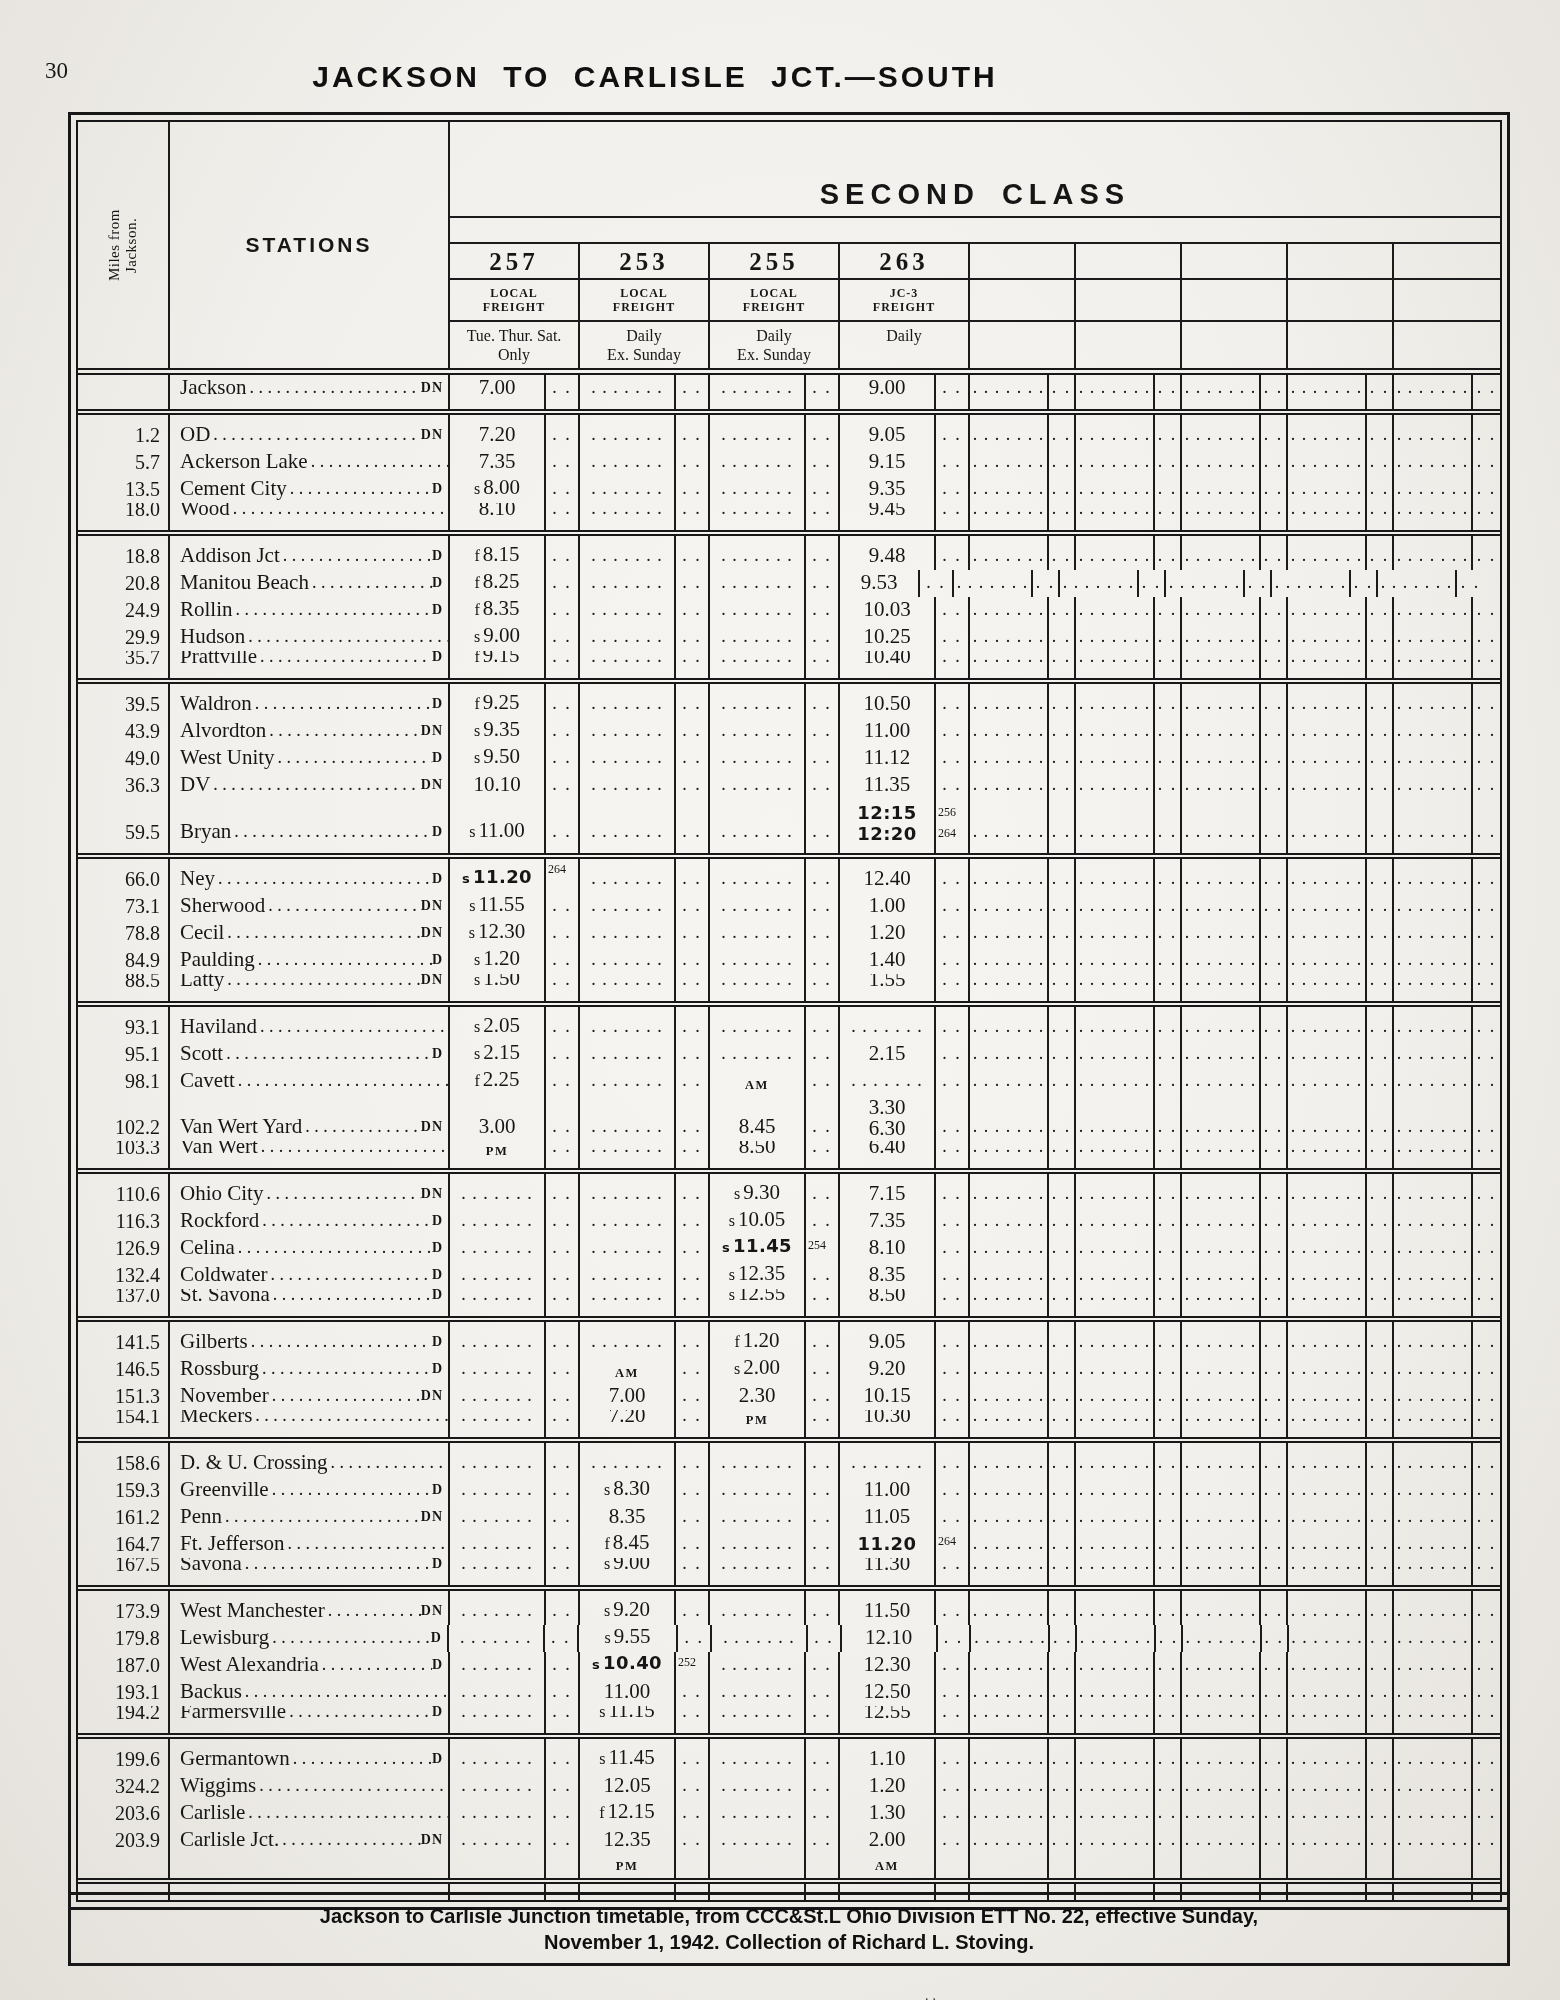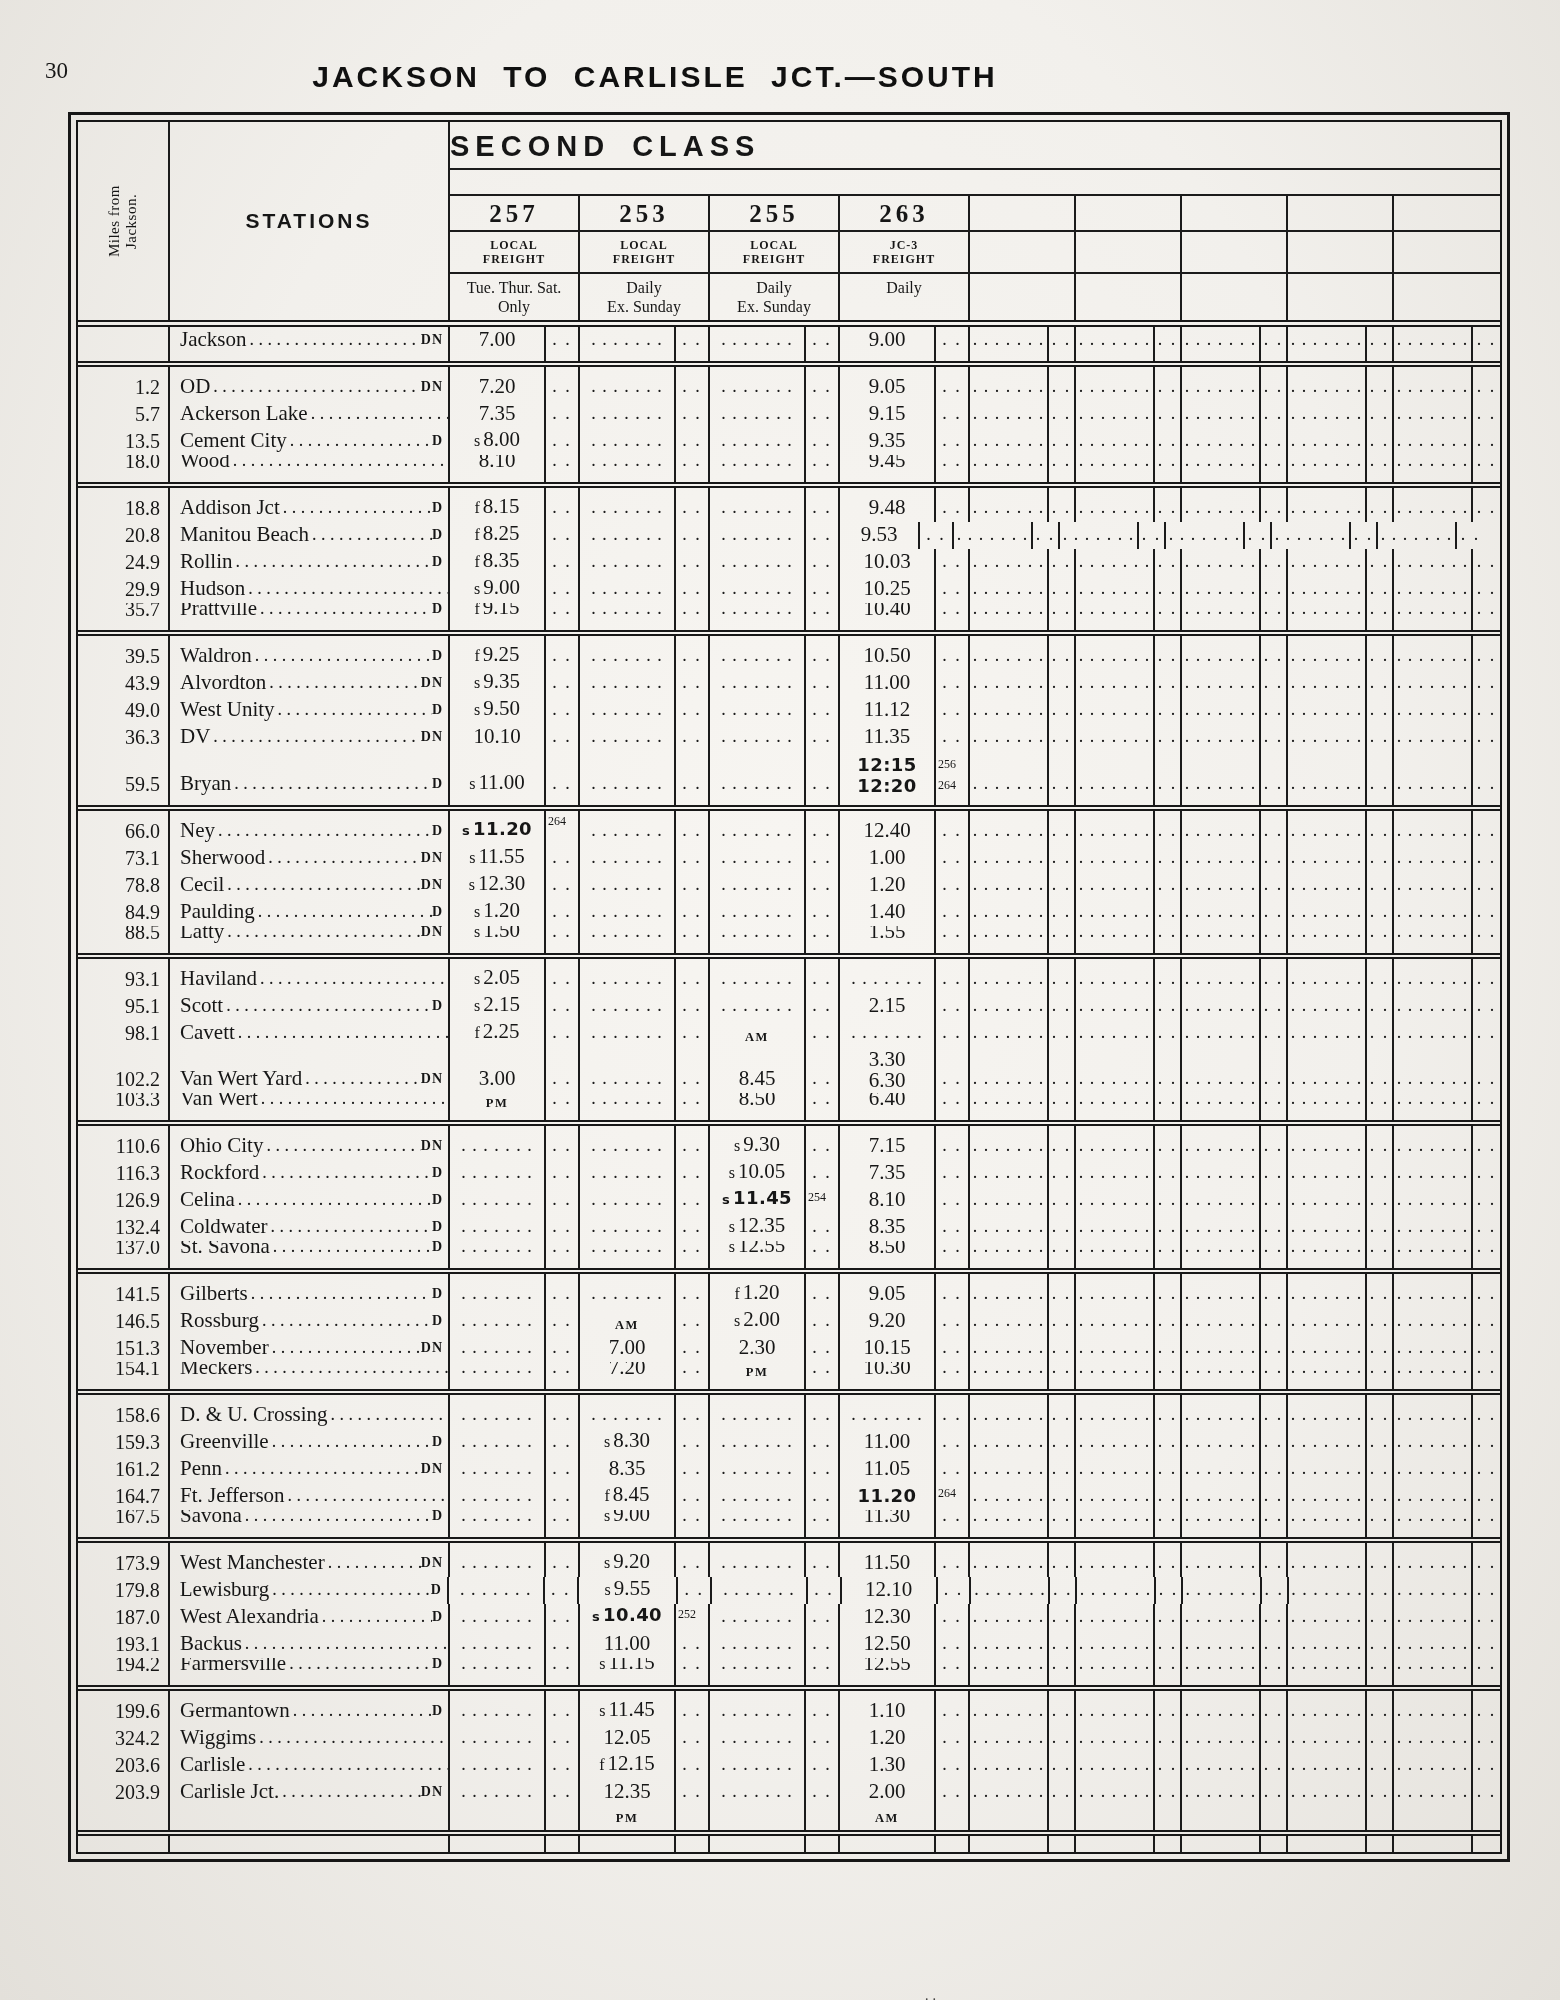--- a/index.html
+++ b/index.html
@@ -30,23 +30,23 @@
   
   .thead{display:flex;border-bottom:7px double #181818;}
   .h-miles{width:92px;box-sizing:border-box;border-right:2px solid #1b1b1b;
     display:flex;align-items:center;justify-content:center;}
   .rot{writing-mode:vertical-rl;transform:rotate(180deg);white-space:pre-line;
     font-size:15px;line-height:17px;letter-spacing:.5px;text-align:center;}
   .h-stations{width:280px;box-sizing:border-box;border-right:2px solid #1b1b1b;
     display:flex;align-items:center;justify-content:center;
     font-family:"Liberation Sans",sans-serif;font-weight:bold;font-size:21px;letter-spacing:3px;}
   .trains-h{flex:1;display:flex;flex-direction:column;}
-  .banner{height:46px;line-height:48px;border-bottom:2px solid #1b1b1b;
+  .banner{height:46px;line-height:48px;text-align:center;border-bottom:2px solid #1b1b1b;
     font-family:"Liberation Sans",sans-serif;font-weight:bold;font-size:29px;
-    letter-spacing:6px;word-spacing:8px;}
+    letter-spacing:6px;word-spacing:8px;margin-top:48px;}
   .h-gap{height:24px;}
   .boxes{display:flex;}
   .box{box-sizing:border-box;border-top:2px solid #1b1b1b;border-right:2px solid #1b1b1b;}
   .box:last-child{border-right:none;}
   .b-no{height:36px;line-height:36px;border-bottom:2px solid #1b1b1b;text-align:center;
     font-weight:bold;font-size:25px;letter-spacing:4px;box-sizing:border-box;}
   .b-svc{height:42px;border-bottom:2px solid #1b1b1b;text-align:center;box-sizing:border-box;
     font-size:12px;font-weight:bold;letter-spacing:1px;line-height:14px;padding-top:6px;}
   .b-days{height:46px;text-align:center;font-size:16px;line-height:19px;padding-top:4px;box-sizing:border-box;}
 
@@ -3326,15 +3326,19 @@
               <div class="cell c-a" style="width: 27px;"></div>
               <div class="cell c-v" style="width: 79px;"></div>
               <div class="cell c-a" style="width: 27px;"></div>
             </div>
           </div>
         </div>
 
     </div>
   </div>
 
+  <div class="caption">
+    <div>Jackson to Carlisle Junction timetable, from CCC&amp;St.L Ohio Division ETT No. 22, effective Sunday,</div>
+    <div>November 1, 1942.  Collection of Richard L. Stoving.</div>
+  </div>
 
   <div class="smudge">..</div>
 </div>
 
 </body></html>

